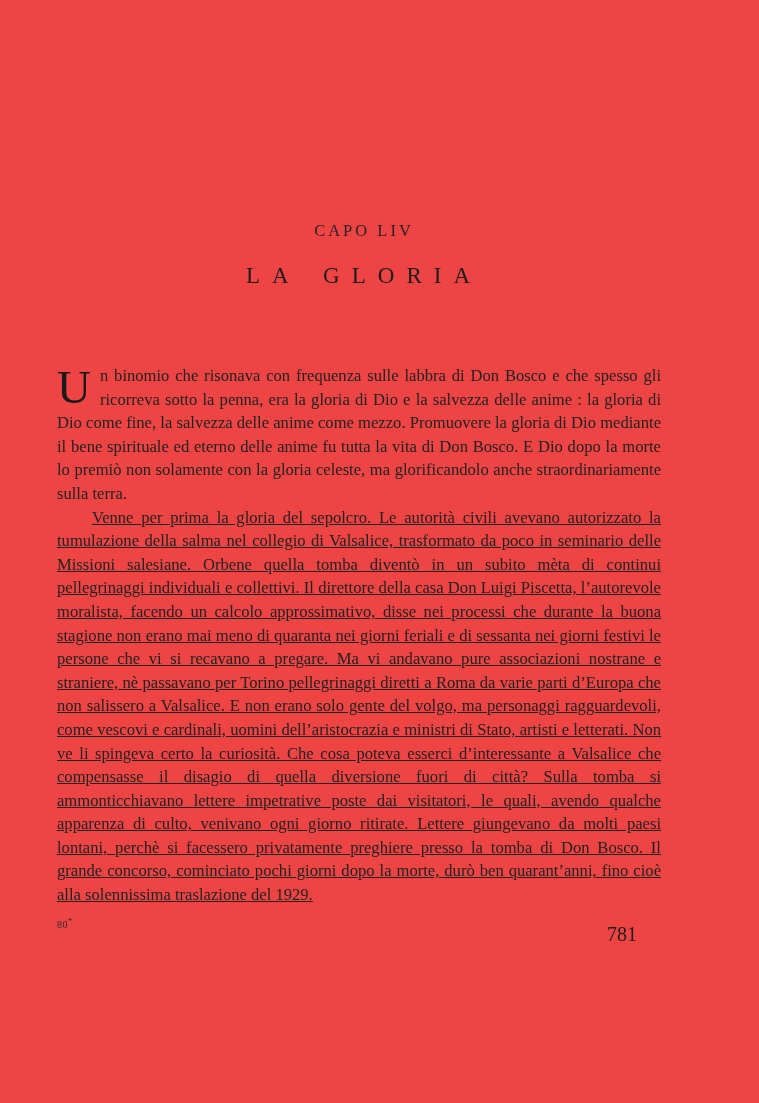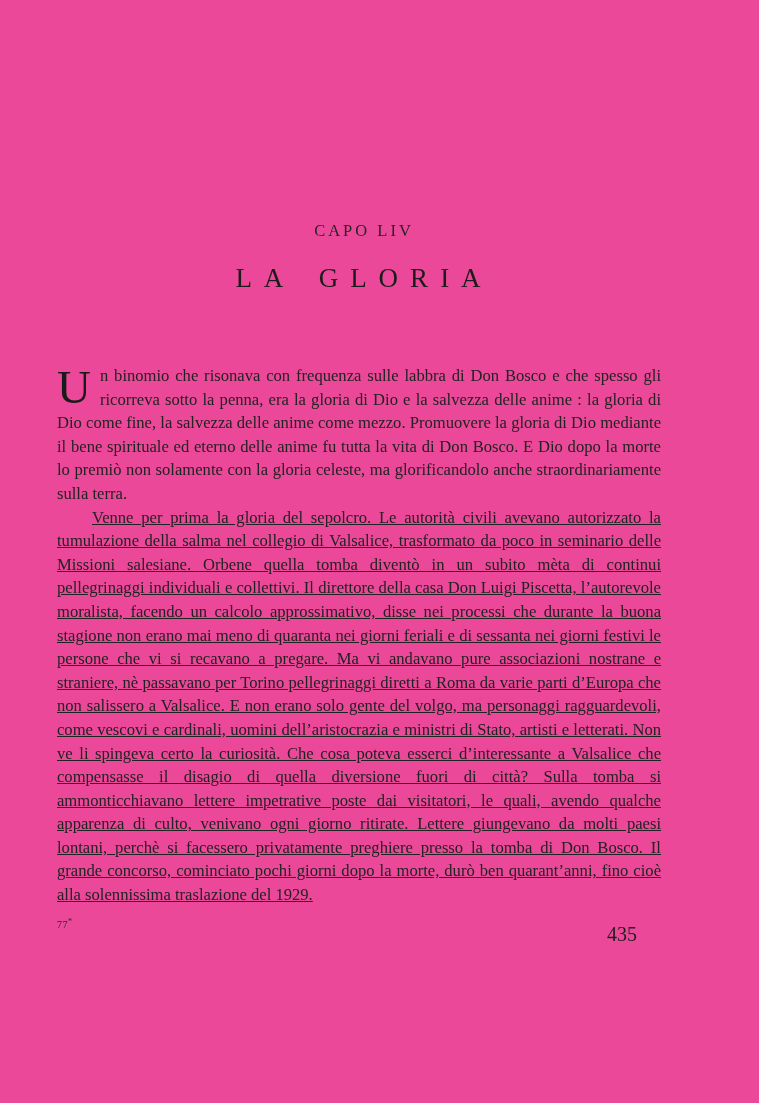--- a/index.html
+++ b/index.html
@@ -4,42 +4,42 @@
 <style>
   html, body {
     margin: 0;
     padding: 0;
     background: #ffffff;
   }
   .page {
     position: relative;
     width: 759px;
     height: 1103px;
-    background: #ec4899;
+    background: #ef4444;
     color: #1f1f1f;
     font-family: "Liberation Serif", "DejaVu Serif", serif;
     overflow: hidden;
   }
   .chapter-heading {
     position: absolute;
     top: 221px;
     left: 57px;
     width: 614px;
     text-align: center;
     font-size: 16.5px;
     letter-spacing: 3px;
     color: #242424;
   }
   .page-title {
     position: absolute;
     top: 263px;
     left: 57px;
     width: 614px;
     text-align: center;
-    font-size: 27px;
+    font-size: 23px;
     letter-spacing: 12px;
     word-spacing: 6px;
     color: #1c1c1c;
   }
   .body-text {
     position: absolute;
     top: 364px;
     left: 57px;
     width: 604px;
     font-size: 16.6px;
@@ -83,17 +83,17 @@
 
   <div class="chapter-heading">CAPO LIV</div>
 
   <div class="page-title">LA GLORIA</div>
 
   <div class="body-text">
     <p class="para"><span class="dropcap">U</span><span>n binomio che risonava con frequenza sulle labbra di Don Bosco e che spesso gli ricorreva sotto la penna, era la </span><span class="it">gloria di Dio</span><span> e la </span><span class="it">salvezza delle anime</span><span> : la gloria di Dio come fine, la salvezza delle anime come mezzo. Promuovere la gloria di Dio mediante il bene spirituale ed eterno delle anime fu tutta la vita di Don Bosco. E Dio dopo la morte lo premiò non solamente con la gloria celeste, ma glorificandolo anche straordinariamente sulla terra.</span></p>
     <p class="para indent"><span>Venne per prima la gloria del sepolcro. Le autorità civili avevano autorizzato la tumulazione della salma nel collegio di Valsalice, trasformato da poco in seminario delle Missioni salesiane. Orbene quella tomba diventò in un subito mèta di continui pellegrinaggi individuali e collettivi. Il direttore della casa Don Luigi Piscetta, l’autorevole moralista, facendo un calcolo approssimativo, disse nei processi che durante la buona stagione non erano mai meno di quaranta nei giorni feriali e di sessanta nei giorni festivi le persone che vi si recavano a pregare. Ma vi andavano pure associazioni nostrane e straniere, nè passavano per Torino pellegrinaggi diretti a Roma da varie parti d’Europa che non salissero a Valsalice. E non erano solo gente del volgo, ma personaggi ragguardevoli, come vescovi e cardinali, uomini dell’aristocrazia e ministri di Stato, artisti e letterati. Non ve li spingeva certo la curiosità. Che cosa poteva esserci d’interessante a Valsalice che compensasse il disagio di quella diversione fuori di città? Sulla tomba si ammonticchiavano lettere impetrative poste dai visitatori, le quali, avendo qualche apparenza di culto, venivano ogni giorno ritirate. Lettere giungevano da molti paesi lontani, perchè si facessero privatamente preghiere presso la tomba di Don Bosco. Il grande concorso, cominciato pochi giorni dopo la morte, durò ben quarant’anni, fino cioè alla solennissima traslazione del 1929.</span></p>
   </div>
 
-  <div class="footnote-mark"><span>77</span><sup>*</sup></div>
+  <div class="footnote-mark"><span>80</span><sup>*</sup></div>
 
-  <div class="page-number">435</div>
+  <div class="page-number">781</div>
 
 </div>
 
 </body></html>

